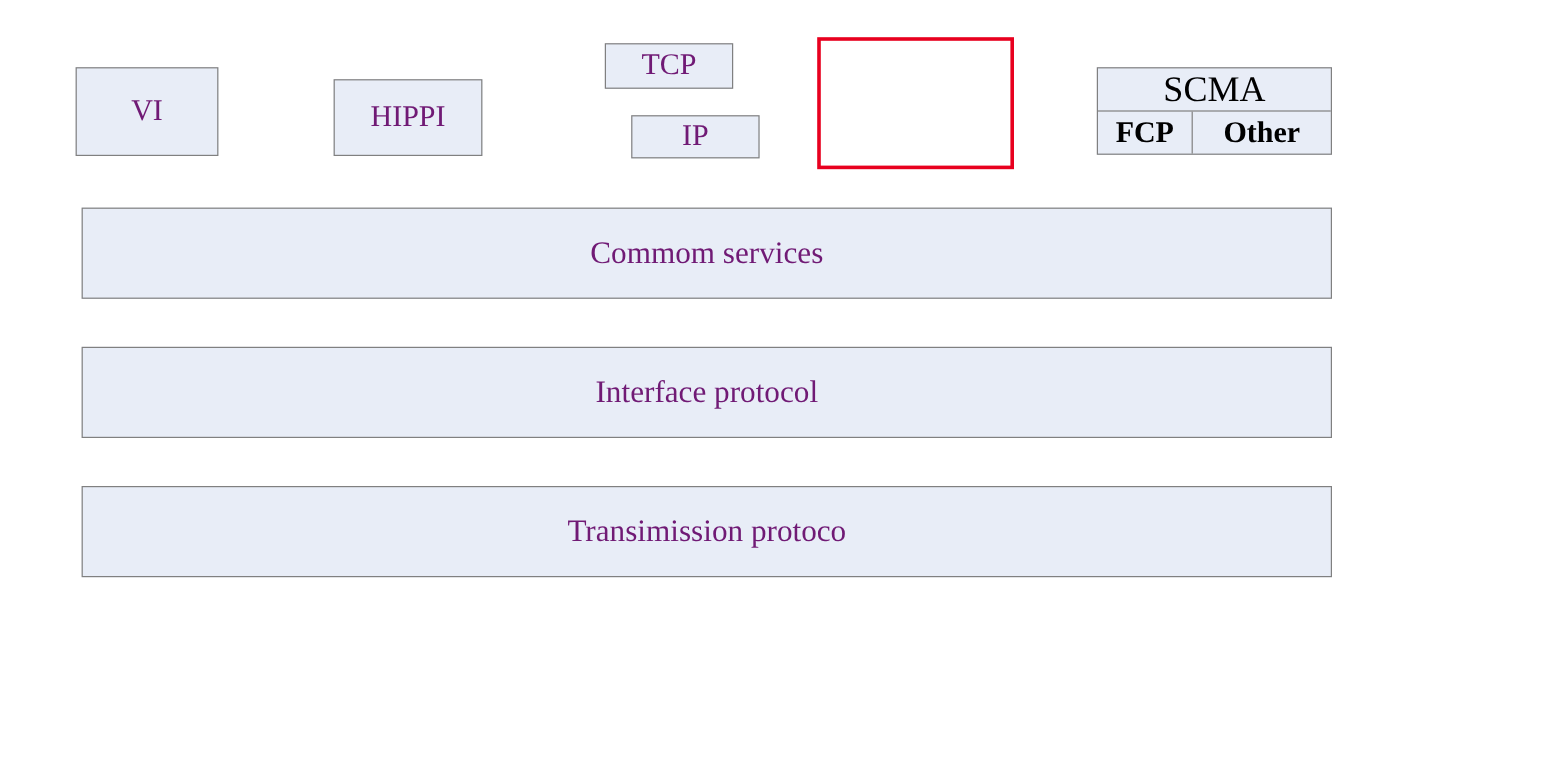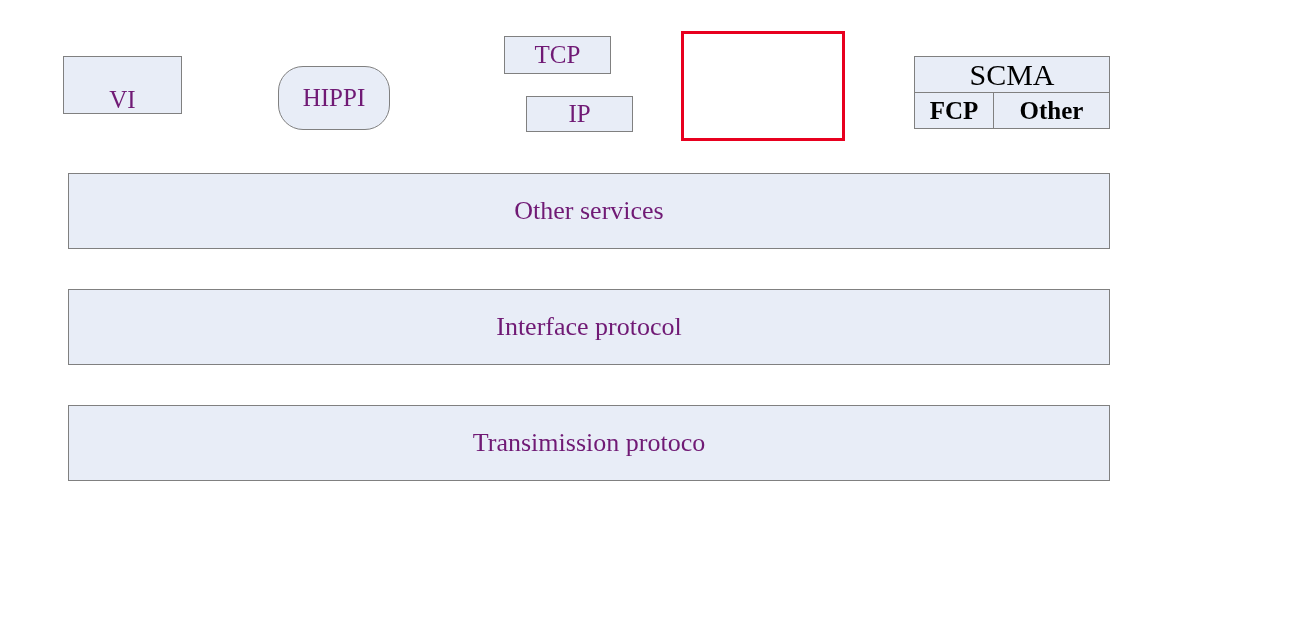--- a/index.html
+++ b/index.html
@@ -33,22 +33,22 @@
     justify-content: center;
     text-align: center;
     line-height: 1.1;
     color: #701a75;
     -webkit-font-smoothing: antialiased;
   }
 
   
   .proto-box { font-size: 25px; }
 
-  #node-vi    { left: 63px;  top: 56px;  width: 119px; height: 58px; align-items: flex-end; }
-  #node-hippi { left: 278px; top: 66px;  width: 112px; height: 64px; border-radius: 25px; }
+  #node-vi    { left: 63px;  top: 56px;  width: 119px; height: 74px; }
+  #node-hippi { left: 278px; top: 66px;  width: 124px; height: 64px; }
   #node-tcp   { left: 504px; top: 36px;  width: 107px; height: 38px; }
   #node-ip    { left: 504px; top: 96px;  width: 107px; height: 36px; margin-left: 22px; }
   #node-fhcp  { left: 711px; top: 52px;  width: 106px; height: 78px; }
 
   
   #highlight-rect {
     position: absolute;
     left: 681px;
     top: 31px;
     width: 164px;
@@ -133,21 +133,21 @@
 
   <div id="scma-table">
     <div id="scma-header">SCMA</div>
     <div id="scma-subrow">
       <div id="node-fcp">FCP</div>
       <div id="node-other">Other</div>
     </div>
   </div>
 
   <div class="node layer" id="layer-common">
-    <span>Other services</span>
+    <span>Commom services</span>
   </div>
 
   <div class="node layer" id="layer-signaling">
     <span>Interface protocol</span>
   </div>
 
   <div class="node layer" id="layer-transmission">
     <span>Transimission protoco</span>
   </div>
 

